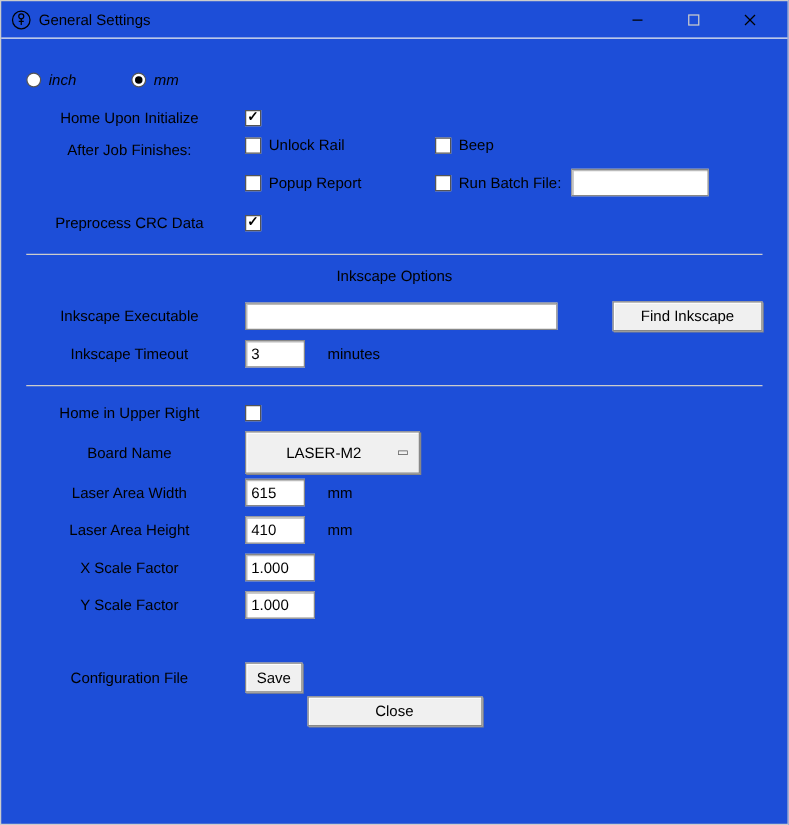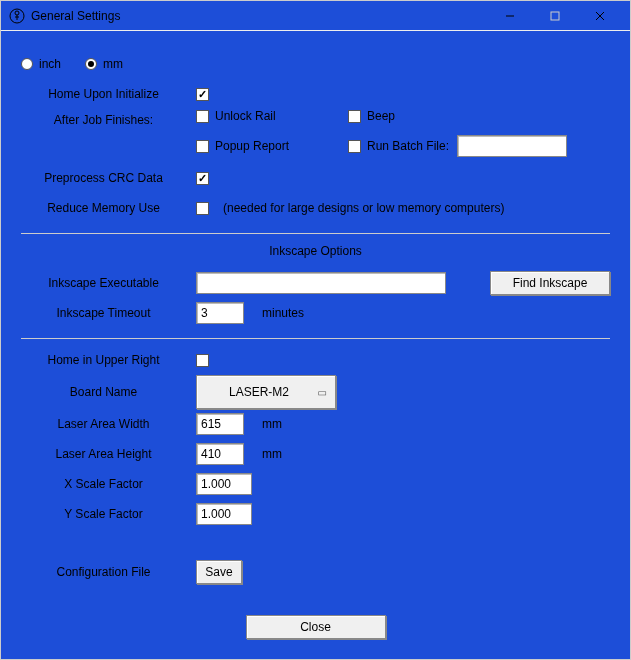--- a/index.html
+++ b/index.html
@@ -49,21 +49,21 @@
     display: flex;
     align-items: center;
     min-height: 30px;
   }
   .lbl {
     width: 175px;
     text-align: center;
     padding-right: 10px;
   }
   .ctrl-col { flex: 1; display: flex; align-items: center; gap: 8px; }
-  .radio-group { display: flex; gap: 24px; }
+  .radio-group { display: flex; gap: 44px; font-style: italic; }
   .radio, .check {
     display: inline-flex; align-items: center; gap: 6px;
   }
   .radio-box {
     width: 12px; height: 12px; border: 1px solid #555; border-radius: 50%;
     display: inline-flex; align-items: center; justify-content: center;
     background: #fff;
   }
   .radio-dot {
     width: 6px; height: 6px; border-radius: 50%; background: #000;
@@ -139,21 +139,21 @@
     padding: 0 8px;
     position: relative;
   }
   .optmenu .opt-label { flex: 1; text-align: center; }
   .optmenu .opt-ind {
     width: 14px; display: inline-flex; justify-content: flex-end;
     font-size: 10px; color: #555;
   }
   .unit { margin-left: 10px; }
   .close-row {
-    display: flex; justify-content: center; margin-top: 28px;
+    display: flex; justify-content: center; 
   }
   .gap-top { margin-top: 6px; }
 </style>
 </head>
 <body>
 
 <div class="window">
   <div class="titlebar">
     <span class="app-icon">
       <svg width="16" height="16" viewBox="0 0 16 16">
@@ -241,29 +241,20 @@
       <div class="lbl">Preprocess CRC Data</div>
       <div class="ctrl-col">
         <span class="check">
           <span class="check-box">
               <span class="check-mark">✓</span>
             </span>
         </span>
       </div>
     </div>
 
-    <div class="row">
-      <div class="lbl">Reduce Memory Use</div>
-      <div class="ctrl-col">
-        <span class="check">
-          <span class="check-box"></span>
-        </span>
-        <span class="hint">(needed for large designs or low memory computers)</span>
-      </div>
-    </div>
 
     <hr class="sep">
 
     <div class="section-title">Inkscape Options</div>
 
     <div class="row">
       <div class="lbl">Inkscape Executable</div>
       <div class="ctrl-col">
         <input class="text-input w-wide" value="" style="">
         <span style="flex:1"></span>

